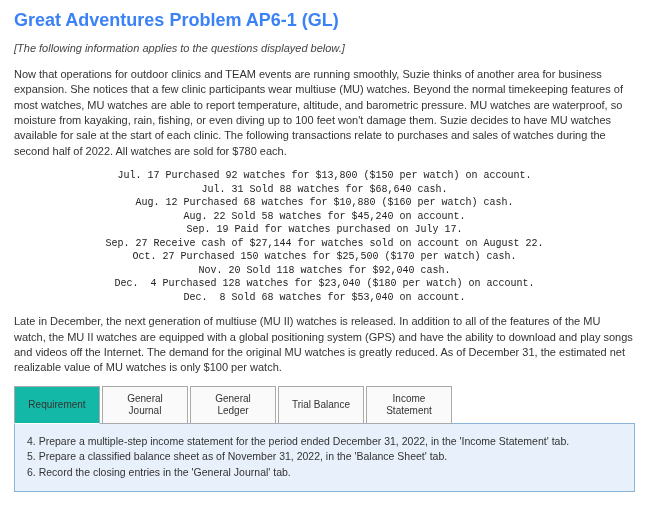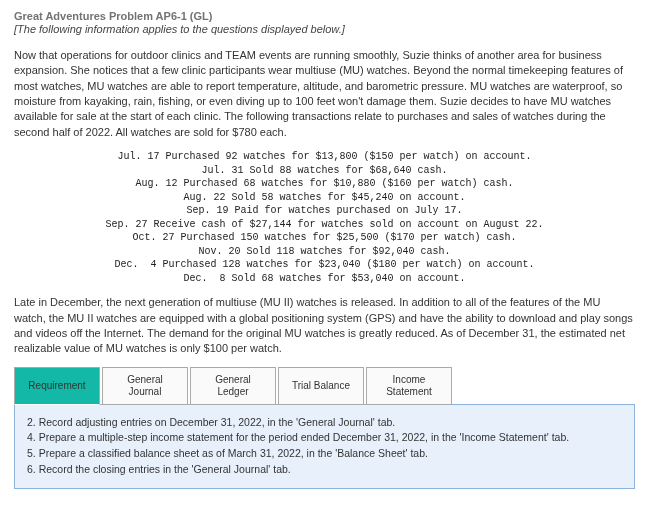--- a/index.html
+++ b/index.html
@@ -8,24 +8,24 @@
     font-family: Arial, Helvetica, sans-serif;
     font-size: 11px;
     color: #333;
     background: #fff;
     width: 649px;
   }
   .page {
     padding: 10px 14px;
   }
   .title {
-    font-size: 11px;
+    font-size: 18px;
     font-weight: bold;
-    color: #737373;
-    margin-bottom: 0;
+    color: #3b82f6;
+    margin-bottom: 10px;
   }
   .intro-italic {
     font-style: italic;
     color: #444;
     margin-bottom: 11px;
     line-height: 1.35;
   }
   .body-text {
     line-height: 1.4;
     margin-bottom: 10px;
@@ -103,19 +103,18 @@
     <div class="tab" style="white-space: pre-line;">General
 Journal</div>
     <div class="tab" style="white-space: pre-line;">General
 Ledger</div>
     <div class="tab" style="white-space: pre-line;">Trial Balance</div>
     <div class="tab" style="white-space: pre-line;">Income
 Statement</div>
   </div>
 
   <div class="req-panel">
-    <div class="req-line">2. Record adjusting entries on December 31, 2022, in the 'General Journal' tab.</div>
     <div class="req-line">4. Prepare a multiple-step income statement for the period ended December 31, 2022, in the 'Income Statement' tab.</div>
-    <div class="req-line">5. Prepare a classified balance sheet as of March 31, 2022, in the 'Balance Sheet' tab.</div>
+    <div class="req-line">5. Prepare a classified balance sheet as of November 31, 2022, in the 'Balance Sheet' tab.</div>
     <div class="req-line">6. Record the closing entries in the 'General Journal' tab.</div>
   </div>
 
 </div>
 
 </body></html>

